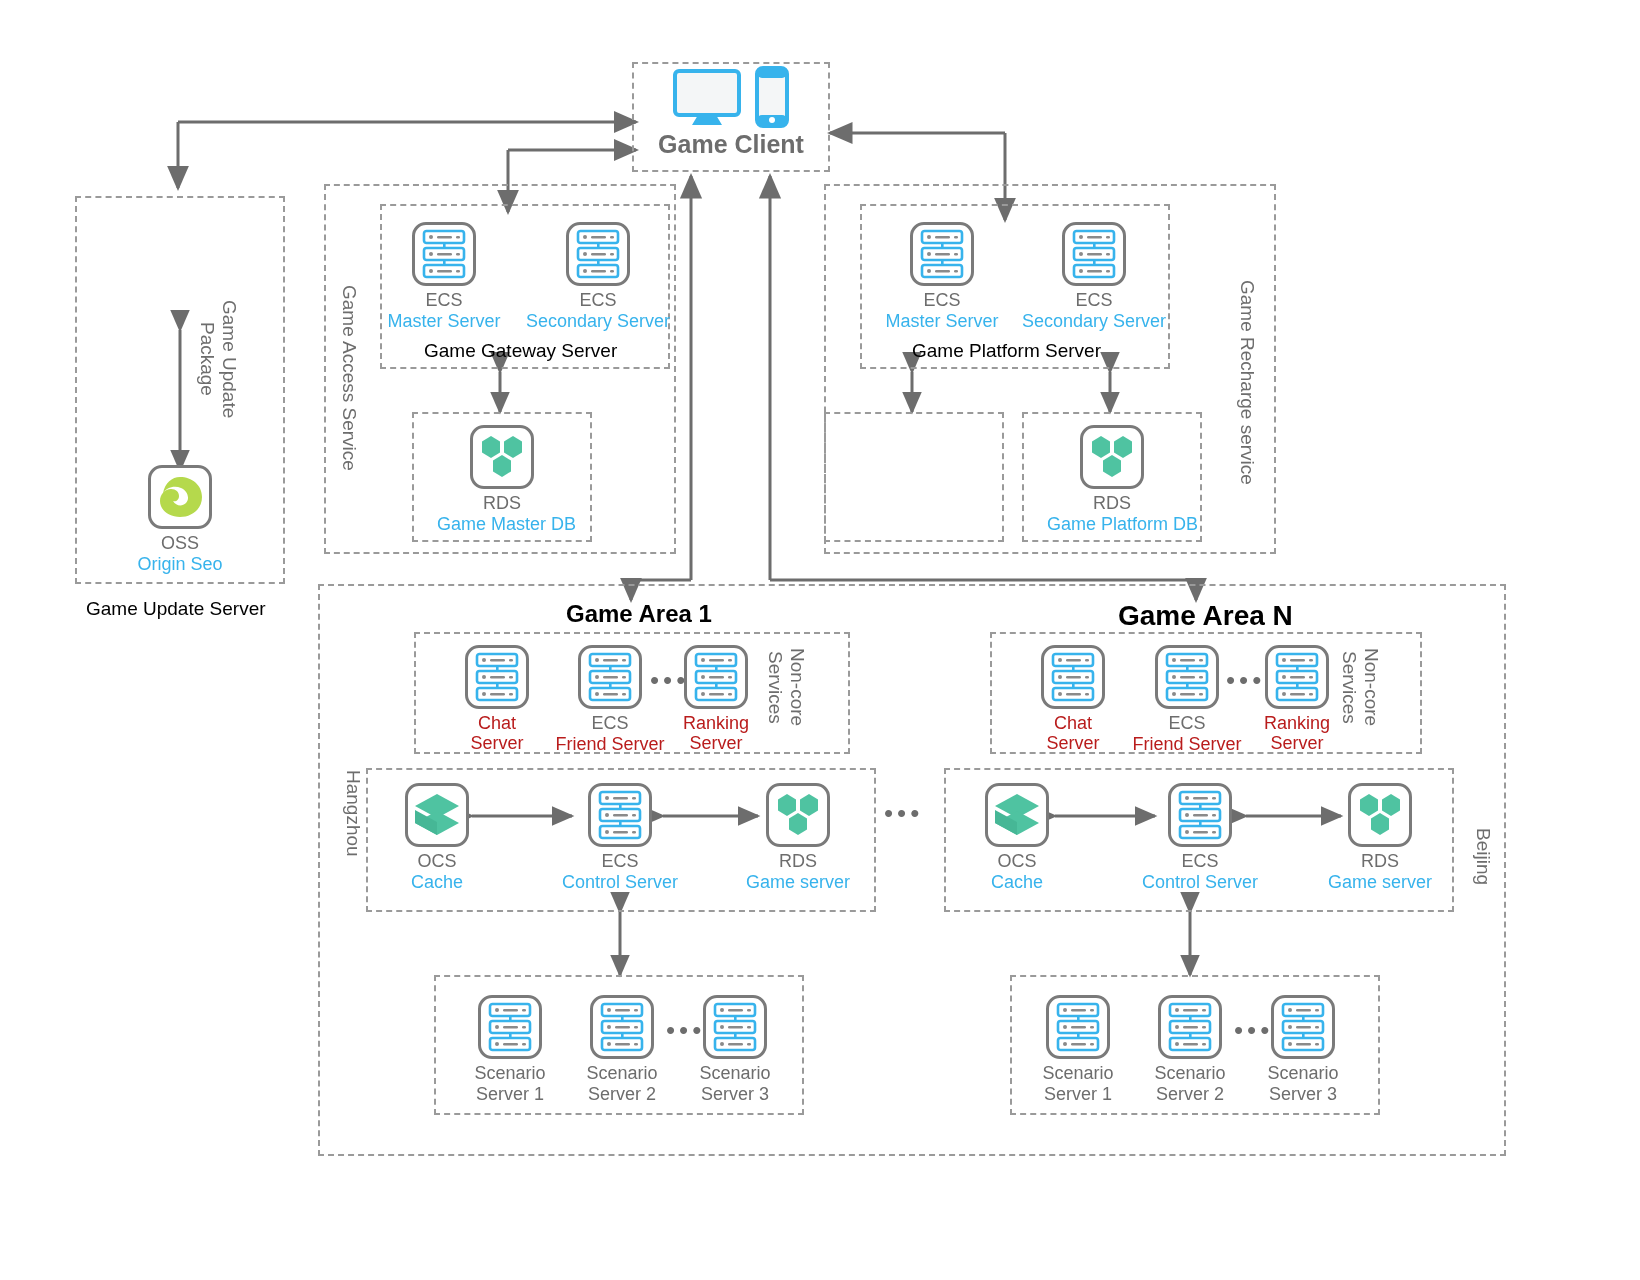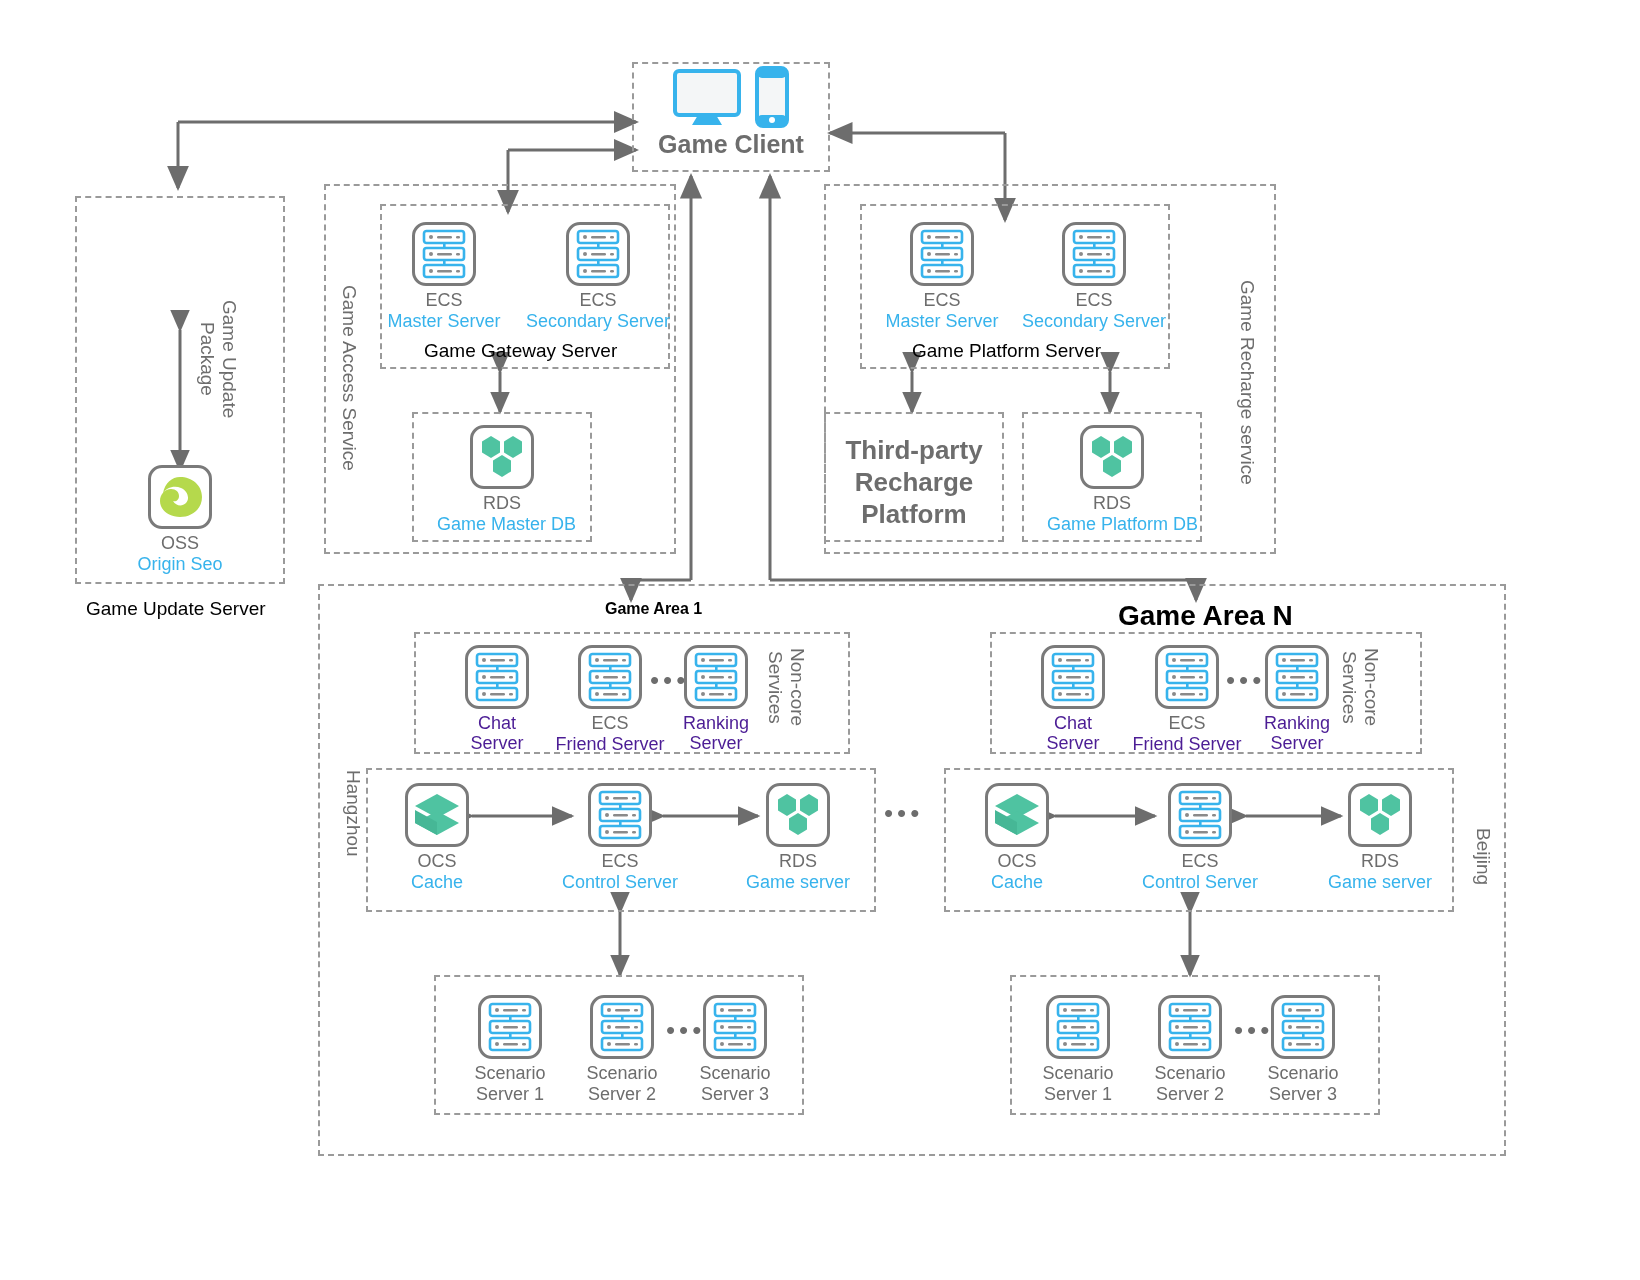--- a/index.html
+++ b/index.html
@@ -12,21 +12,21 @@
   .vlbl{position:absolute;color:#6d6d6d;font-size:19px;white-space:nowrap;
         writing-mode:vertical-rl;text-orientation:mixed;}
 
   
   .node{position:absolute;text-align:center;}
   .iconbox{width:64px;height:64px;border:3px solid #7a7a7a;border-radius:14px;
            background:#fff;box-sizing:border-box;display:flex;align-items:center;
            justify-content:center;margin:0 auto;}
   .ntitle{color:#6d6d6d;font-size:18px;line-height:21px;margin-top:4px;white-space:nowrap;}
   .nsub{color:#37b3ec;font-size:18px;line-height:21px;white-space:nowrap;}
-  .nsub2{color:#4c1d95;font-size:18px;line-height:20px;white-space:nowrap;}
+  .nsub2{color:#b91c1c;font-size:18px;line-height:20px;white-space:nowrap;}
 
   .dots{position:absolute;color:#6d6d6d;font-size:26px;letter-spacing:4px;line-height:1;}
 
   svg.lines{position:absolute;left:0;top:0;width:1640px;height:1280px;pointer-events:none;}
   .plain{position:absolute;color:#6d6d6d;font-weight:bold;font-size:26px;
          line-height:32px;text-align:center;}
 </style>
 </head>
 <body>
 
@@ -258,43 +258,38 @@
             <rect x="16" y="41" width="15" height="2.4" rx="1.2"></rect>
             <rect x="35" y="41" width="4" height="2.4" rx="1.2"></rect>
         </g>
       </svg>
     </div>
     <div class="ntitle">ECS</div>
     <div class="nsub">Secondary Server</div>
   </div>
 
   <div class="dash" style="left:824px;top:412px;width:180px;height:130px;"></div>
-  <div class="plain" style="left:824px;top:434px;width:180px;">
-    <span>Third-party</span><br>
-    <span>Recharge</span><br>
-    <span>Platform</span>
-  </div>
 
   <div class="dash" style="left:1022px;top:412px;width:180px;height:130px;"></div>
   <div class="node" style="left:1047px;top:425px;width:130px;">
     <div class="iconbox">
       <svg width="46" height="44" viewBox="0 0 46 44">
         <polygon points="12,1 21,6.5 21,17.5 12,23 3,17.5 3,6.5" fill="#4fc3a1"></polygon>
         <polygon points="34,1 43,6.5 43,17.5 34,23 25,17.5 25,6.5" fill="#4fc3a1"></polygon>
         <polygon points="23,20 32,25.5 32,36.5 23,42 14,36.5 14,25.5" fill="#4fc3a1"></polygon>
       </svg>
     </div>
     <div class="ntitle">RDS</div>
     <div class="nsub">Game Platform DB</div>
   </div>
 
   <div class="dash" style="left:318px;top:584px;width:1188px;height:572px;"></div>
   <div class="dots" style="left:884px;top:800px;">•••</div>
 
-  <div class="lbl b" style="left:566px;top:600px;font-size:16px;margin-left:39px;">Game Area 1</div>
+  <div class="lbl b" style="left:566px;top:600px;font-size:24px;">Game Area 1</div>
   <div class="vlbl" style="left:342px;top:770px;">Hangzhou</div>
 
   <div class="dash" style="left:414px;top:632px;width:436px;height:122px;"></div>
   <div class="vlbl" style="left:764px;top:648px;text-align:center;">
     <span>Non-core</span><br>
     <span>Services</span>
   </div>
 
   <div class="node" style="left:432px;top:645px;width:130px;">
     <div class="iconbox">

